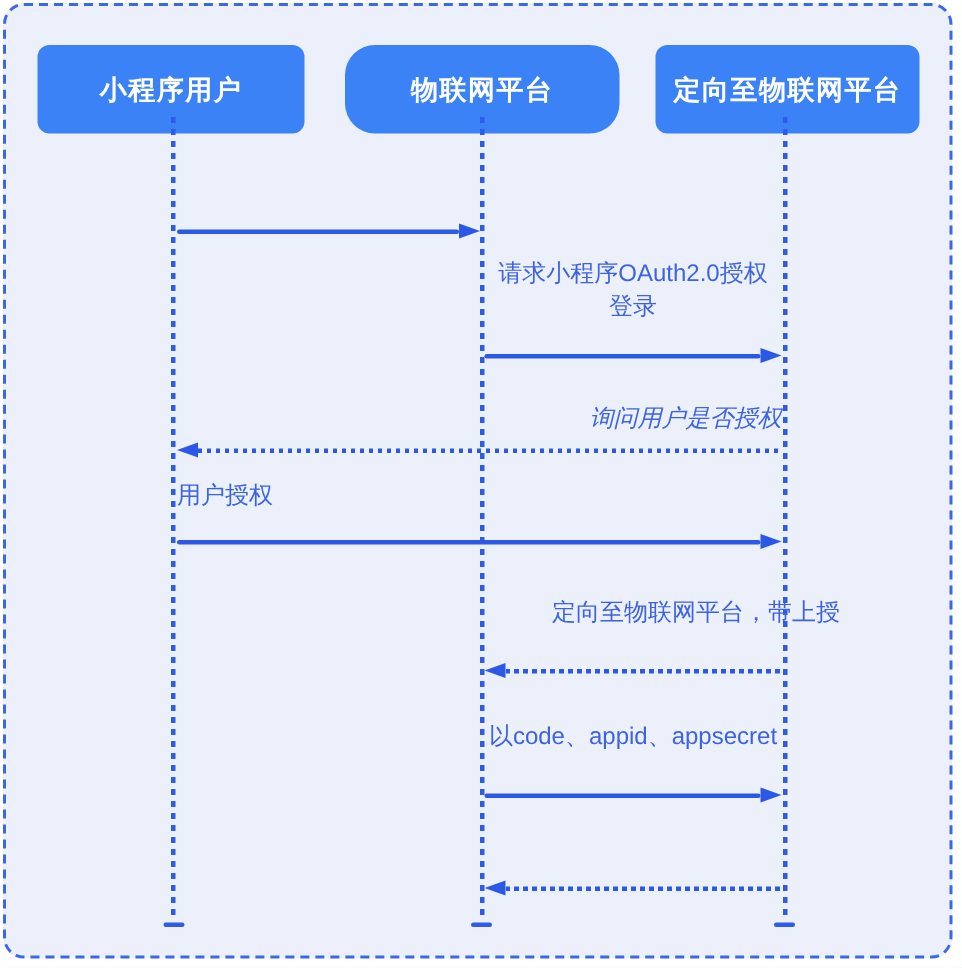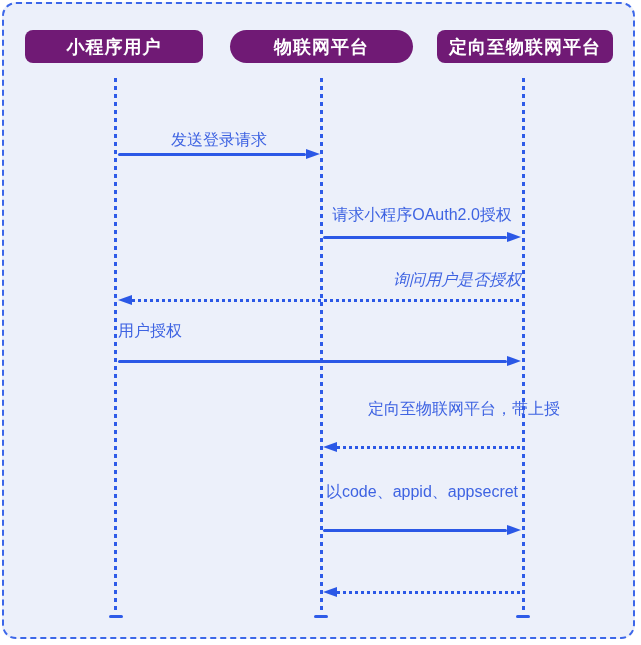--- a/index.html
+++ b/index.html
@@ -16,22 +16,22 @@
     left: 2px; top: 2px;
     width: 633px; height: 637px;
     border: 2px dashed #3C67E9;
     border-radius: 14px;
     background: #ECF0FA;
     box-sizing: border-box;
   }
   .actor {
     position: absolute;
     top: 30px;
-    height: 33px;
-    background: #701a75;
+    height: 59px;
+    background: #3b82f6;
     border-radius: 8px;
     color: #ffffff;
     font-size: 18px;
     font-weight: 700;
     letter-spacing: 1px;
     display: flex;
     align-items: center;
     justify-content: center;
     text-align: center;
   }
@@ -100,28 +100,26 @@
   </div>
 
   <div class="lifeline" style="left:114px;"></div>
   <div class="lifeline" style="left:320px;"></div>
   <div class="lifeline" style="left:522px;"></div>
 
   <div class="endbar" style="left:109px;"></div>
   <div class="endbar" style="left:314px;"></div>
   <div class="endbar" style="left:516px;"></div>
 
-  <div class="msg-label align-center" style="left:116px; top:129px; width:206px;">
-    <span class="msg-line">发送登录请求</span>
-  </div>
   <div class="arrow-line-solid" style="left:118px; top:153px; width:188px;"></div>
   <div class="head head-right" style="left:306px; top:149px;"></div>
 
-  <div class="msg-label align-center" style="left:321px; top:204px; width:202px;">
+  <div class="msg-label align-center" style="left:321px; top:172px; width:202px;">
     <span class="msg-line">请求小程序OAuth2.0授权</span>
+    <span class="msg-line">登录</span>
   </div>
   <div class="arrow-line-solid" style="left:323px; top:236px; width:184px;"></div>
   <div class="head head-right" style="left:507px; top:232px;"></div>
 
   <div class="msg-label align-right" style="left:321px; top:269px; width:200px;">
     <span class="msg-line">询问用户是否授权</span>
   </div>
   <div class="head head-left" style="left:118px; top:295px;"></div>
   <div class="arrow-line-dotted" style="left:132px; top:299px; width:389px;"></div>
 

